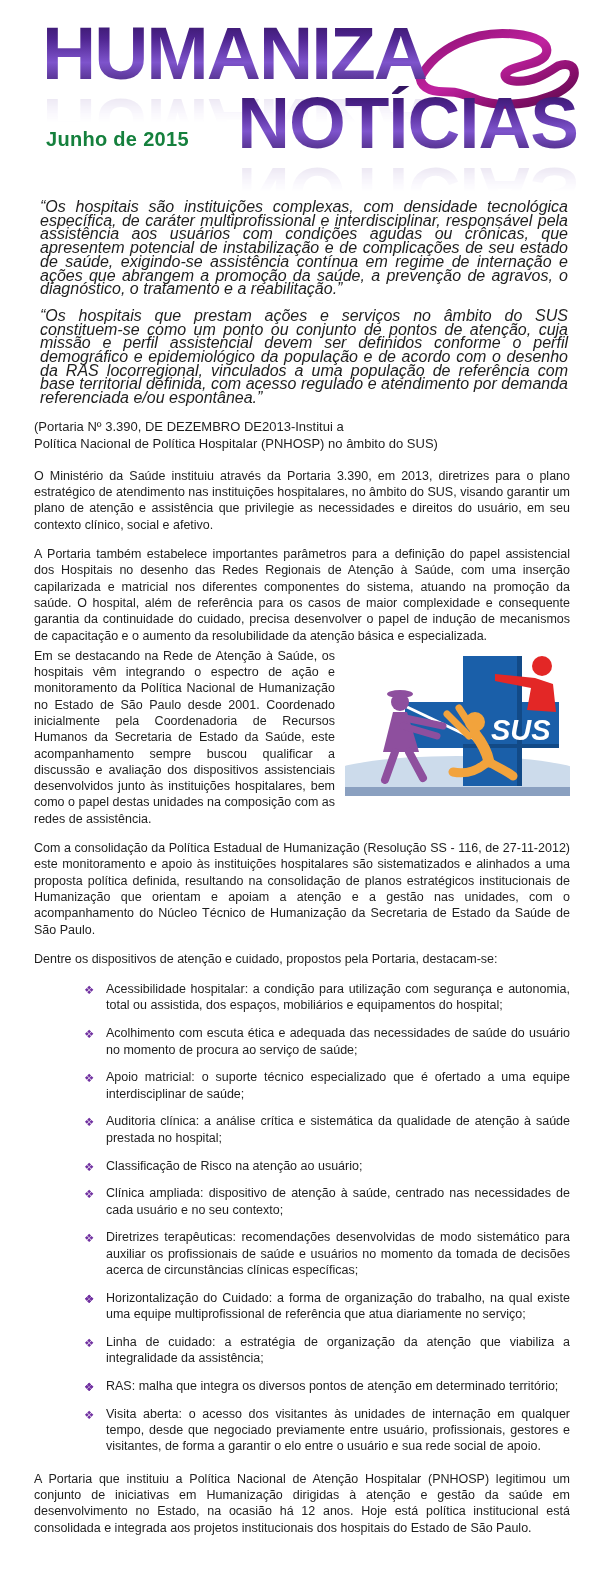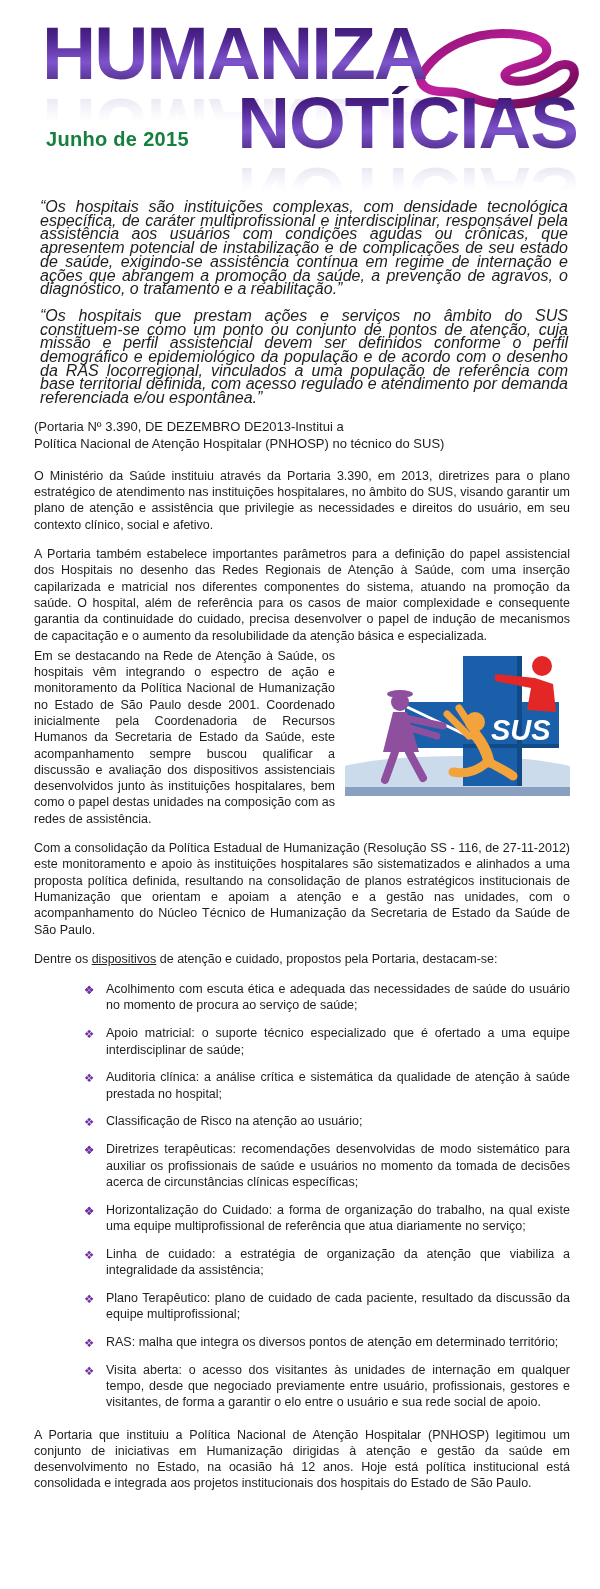--- a/index.html
+++ b/index.html
@@ -27,21 +27,21 @@
   .ribbon{position:absolute;left:410px;top:14px;width:172px;height:104px;z-index:2;}
   
   .content{padding:12px 30px 0 34px;font-size:12.5px;line-height:16.3px;text-align:justify;}
   .quote{font-style:italic;font-size:16px;line-height:13.7px;margin:0 2px 13px 6px;}
   .attribution{text-align:left;font-size:13px;line-height:17px;padding-right:18px;margin:2px 0 16px 0;}
   .body-par{margin:0 0 13px 0;}
   .p-tight{margin-bottom:4px;}
   .figure{float:right;width:225px;height:146px;margin:2px 0 4px 10px;}
   .figure svg{width:100%;height:100%;display:block;}
   .intro-line{margin:0 0 14px 0;}
-  .u{text-decoration:underline;}
+  .u{}
   ul.dispositivos{list-style:none;margin:14px 0 12px 50px;padding:0;}
   ul.dispositivos li{position:relative;padding-left:22px;margin-bottom:11.5px;}
   ul.dispositivos .marker{position:absolute;left:0;top:1px;color:#7030a0;font-size:11.5px;}
   .closing{margin-top:16px;}
 </style>
 </head>
 <body>
 
 <div class="page">
 
@@ -73,21 +73,21 @@
     <div class="issue-date">Junho de 2015</div>
   </header>
 
   <main class="content">
 
     <p class="quote">“Os hospitais são instituições complexas, com densidade tecnológica específica, de caráter multiprofissional e interdisciplinar, responsável pela assistência aos usuários com condições agudas ou crônicas, que apresentem potencial de instabilização e de complicações de seu estado de saúde, exigindo-se assistência contínua em regime de internação e ações que abrangem a promoção da saúde, a prevenção de agravos, o diagnóstico, o tratamento e a reabilitação.”</p>
     <p class="quote">“Os hospitais que prestam ações e serviços no âmbito do SUS constituem-se como um ponto ou conjunto de pontos de atenção, cuja missão e perfil assistencial devem ser definidos conforme o perfil demográfico e epidemiológico da população e de acordo com o desenho da RAS locorregional, vinculados a uma população de referência com base territorial definida, com acesso regulado e atendimento por demanda referenciada e/ou espontânea.”</p>
 
     <div class="attribution">
       <div>(Portaria Nº 3.390, DE DEZEMBRO DE2013-Institui a</div>
-      <div>Política Nacional de Atenção Hospitalar (PNHOSP) no técnico do SUS)</div>
+      <div>Política Nacional de Política Hospitalar (PNHOSP) no âmbito do SUS)</div>
     </div>
 
     <p class="body-par">O Ministério da Saúde instituiu através da Portaria 3.390, em 2013, diretrizes para o plano estratégico de atendimento nas instituições hospitalares, no âmbito do SUS, visando garantir um plano de atenção e assistência que privilegie as necessidades e direitos do usuário, em seu contexto clínico, social e afetivo.</p>
     <p class="body-par p-tight">A Portaria também estabelece importantes parâmetros para a definição do papel assistencial dos Hospitais no desenho das Redes Regionais de Atenção à Saúde, com uma inserção capilarizada e matricial nos diferentes componentes do sistema, atuando na promoção da saúde. O hospital, além de referência para os casos de maior complexidade e consequente garantia da continuidade do cuidado, precisa desenvolver o papel de indução de mecanismos de capacitação e o aumento da resolubilidade da atenção básica e especializada.</p>
 
     <p class="body-par">
       <span class="figure">
         <svg viewBox="0 0 225 146" aria-hidden="true">
 
           <ellipse cx="112" cy="127" rx="132" ry="21" fill="#ccdbeb"></ellipse>
@@ -128,31 +128,31 @@
         </svg>
       </span>
       <span>Em se destacando na Rede de Atenção à Saúde, os hospitais vêm integrando o espectro de ação e monitoramento da Política Nacional de Humanização no Estado de São Paulo desde 2001. Coordenado inicialmente pela Coordenadoria de Recursos Humanos da Secretaria de Estado da Saúde, este acompanhamento sempre buscou qualificar a discussão e avaliação dos dispositivos assistenciais desenvolvidos junto às instituições hospitalares, bem como o papel destas unidades na composição com as redes de assistência.</span>
     </p>
 
     <p class="body-par">Com a consolidação da Política Estadual de Humanização (Resolução SS - 116, de 27-11-2012) este monitoramento e apoio às instituições hospitalares são sistematizados e alinhados a uma proposta política definida, resultando na consolidação de planos estratégicos institucionais de Humanização que orientam e apoiam a atenção e a gestão nas unidades, com o acompanhamento do Núcleo Técnico de Humanização da Secretaria de Estado da Saúde de São Paulo.</p>
 
     <p class="body-par intro-line"><span>Dentre os </span><span class="u">dispositivos</span><span> de atenção e cuidado, propostos pela Portaria, destacam-se:</span></p>
 
     <ul class="dispositivos">
-      <li><span class="marker">❖</span></li>
+      <li><span class="marker">❖</span><span>Acessibilidade hospitalar: a condição para utilização com segurança e autonomia, total ou assistida, dos espaços, mobiliários e equipamentos do hospital;</span></li>
       <li><span class="marker">❖</span><span>Acolhimento com escuta ética e adequada das necessidades de saúde do usuário no momento de procura ao serviço de saúde;</span></li>
       <li><span class="marker">❖</span><span>Apoio matricial: o suporte técnico especializado que é ofertado a uma equipe interdisciplinar de saúde;</span></li>
       <li><span class="marker">❖</span><span>Auditoria clínica: a análise crítica e sistemática da qualidade de atenção à saúde prestada no hospital;</span></li>
       <li><span class="marker">❖</span><span>Classificação de Risco na atenção ao usuário;</span></li>
-      <li><span class="marker">❖</span></li>
+      <li><span class="marker">❖</span><span>Clínica ampliada: dispositivo de atenção à saúde, centrado nas necessidades de cada usuário e no seu contexto;</span></li>
       <li><span class="marker">❖</span><span>Diretrizes terapêuticas: recomendações desenvolvidas de modo sistemático para auxiliar os profissionais de saúde e usuários no momento da tomada de decisões acerca de circunstâncias clínicas específicas;</span></li>
       <li><span class="marker">❖</span></li>
       <li><span class="marker">❖</span><span>Horizontalização do Cuidado: a forma de organização do trabalho, na qual existe uma equipe multiprofissional de referência que atua diariamente no serviço;</span></li>
       <li><span class="marker">❖</span><span>Linha de cuidado: a estratégia de organização da atenção que viabiliza a integralidade da assistência;</span></li>
-      <li><span class="marker">❖</span><span>Plano Terapêutico: plano de cuidado de cada paciente, resultado da discussão da equipe multiprofissional;</span></li>
+      <li><span class="marker">❖</span></li>
       <li><span class="marker">❖</span><span>RAS: malha que integra os diversos pontos de atenção em determinado território;</span></li>
       <li><span class="marker">❖</span><span>Visita aberta: o acesso dos visitantes às unidades de internação em qualquer tempo, desde que negociado previamente entre usuário, profissionais, gestores e visitantes, de forma a garantir o elo entre o usuário e sua rede social de apoio.</span></li>
     </ul>
 
     <p class="body-par closing">A Portaria que instituiu a Política Nacional de Atenção Hospitalar (PNHOSP) legitimou um conjunto de iniciativas em Humanização dirigidas à atenção e gestão da saúde em desenvolvimento no Estado, na ocasião há 12 anos. Hoje está política institucional está consolidada e integrada aos projetos institucionais dos hospitais do Estado de São Paulo.</p>
 
   </main>
 </div>
 
 </body></html>

